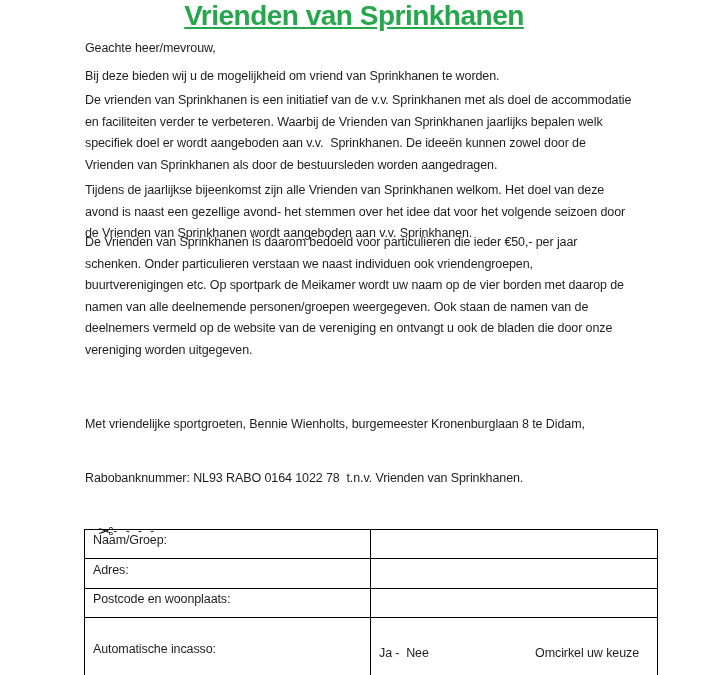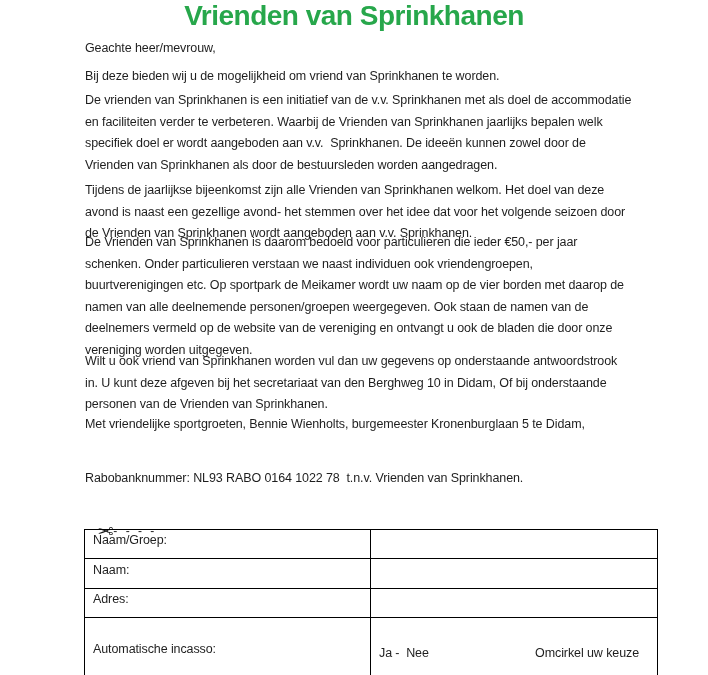--- a/index.html
+++ b/index.html
@@ -18,20 +18,21 @@
     position: absolute;
     top: 1px;
     left: 0;
     width: 100%;
     margin: 0;
     text-align: center;
     font-size: 28px;
     line-height: 30px;
     font-weight: bold;
     letter-spacing: -0.5px;
+    text-decoration: underline;
   }
   .block {
     position: absolute;
     left: 85px;
     width: 585px;
     line-height: 21.5px;
     white-space: pre;
   }
   .sig-left { display: inline-block; width: 254px; white-space: pre; }
   .cutline {
@@ -94,47 +95,46 @@
   <div class="block" style="top:66px">Bij deze bieden wij u de mogelijkheid om vriend van Sprinkhanen te worden.</div>
 
   <div class="block" style="top:38px">Geachte heer/mevrouw,</div>
 
   <div class="block" style="top:90px">De vrienden van Sprinkhanen is een initiatief van de v.v. Sprinkhanen met als doel de accommodatie<br>en faciliteiten verder te verbeteren. Waarbij de Vrienden van Sprinkhanen jaarlijks bepalen welk<br>specifiek doel er wordt aangeboden aan v.v.  Sprinkhanen. De ideeën kunnen zowel door de<br>Vrienden van Sprinkhanen als door de bestuursleden worden aangedragen.</div>
 
   <div class="block" style="top:180px">Tijdens de jaarlijkse bijeenkomst zijn alle Vrienden van Sprinkhanen welkom. Het doel van deze<br>avond is naast een gezellige avond- het stemmen over het idee dat voor het volgende seizoen door<br>de Vrienden van Sprinkhanen wordt aangeboden aan v.v. Sprinkhanen.</div>
 
   <div class="block" style="top:232px">De Vrienden van Sprinkhanen is daarom bedoeld voor particulieren die ieder €50,- per jaar<br>schenken. Onder particulieren verstaan we naast individuen ook vriendengroepen,<br>buurtverenigingen etc. Op sportpark de Meikamer wordt uw naam op de vier borden met daarop de<br>namen van alle deelnemende personen/groepen weergegeven. Ook staan de namen van de<br>deelnemers vermeld op de website van de vereniging en ontvangt u ook de bladen die door onze<br>vereniging worden uitgegeven.</div>
 
-  <div class="block" style="top:351px">Wilt u ook vriend van Sprinkhanen worden vul dan uw gegevens op onderstaande antwoordstrook<br>in. U kunt deze afgeven bij het secretariaat van den Berghweg 10 in Didam, Of bij onderstaande<br>personen van de Vrienden van Sprinkhanen.</div>
 
-  <div class="block" style="top:414px">Met vriendelijke sportgroeten, Bennie Wienholts, burgemeester Kronenburglaan 5 te Didam,</div>
+  <div class="block" style="top:414px">Met vriendelijke sportgroeten, Bennie Wienholts, burgemeester Kronenburglaan 8 te Didam,</div>
 
 
   <div class="block" style="top:468px">Rabobanknummer: NL93 RABO 0164 1022 78  t.n.v. Vrienden van Sprinkhanen.</div>
 
   <div class="cutline">
     <span class="scissors">✂</span><span class="dashes">- - - -</span>
   </div>
 
   <table class="form">
     <colgroup>
         <col style="width:286px">
         <col style="width:287px">
       </colgroup>
     <tbody>
       <tr>
         <td>Naam/Groep:</td>
         <td class="val"></td>
       </tr>
       <tr>
-        <td>Naam:</td>
+        <td>Adres:</td>
         <td class="val"></td>
       </tr>
       <tr>
-        <td>Adres:</td>
+        <td>Postcode en woonplaats:</td>
         <td class="val"></td>
       </tr>
       <tr>
         <td>Automatische incasso:</td>
         <td class="val val-split">
           <div class="val-split-inner">
             <span>Ja -  Nee</span>
             <span>Omcirkel uw keuze</span>
           </div>
         </td>

